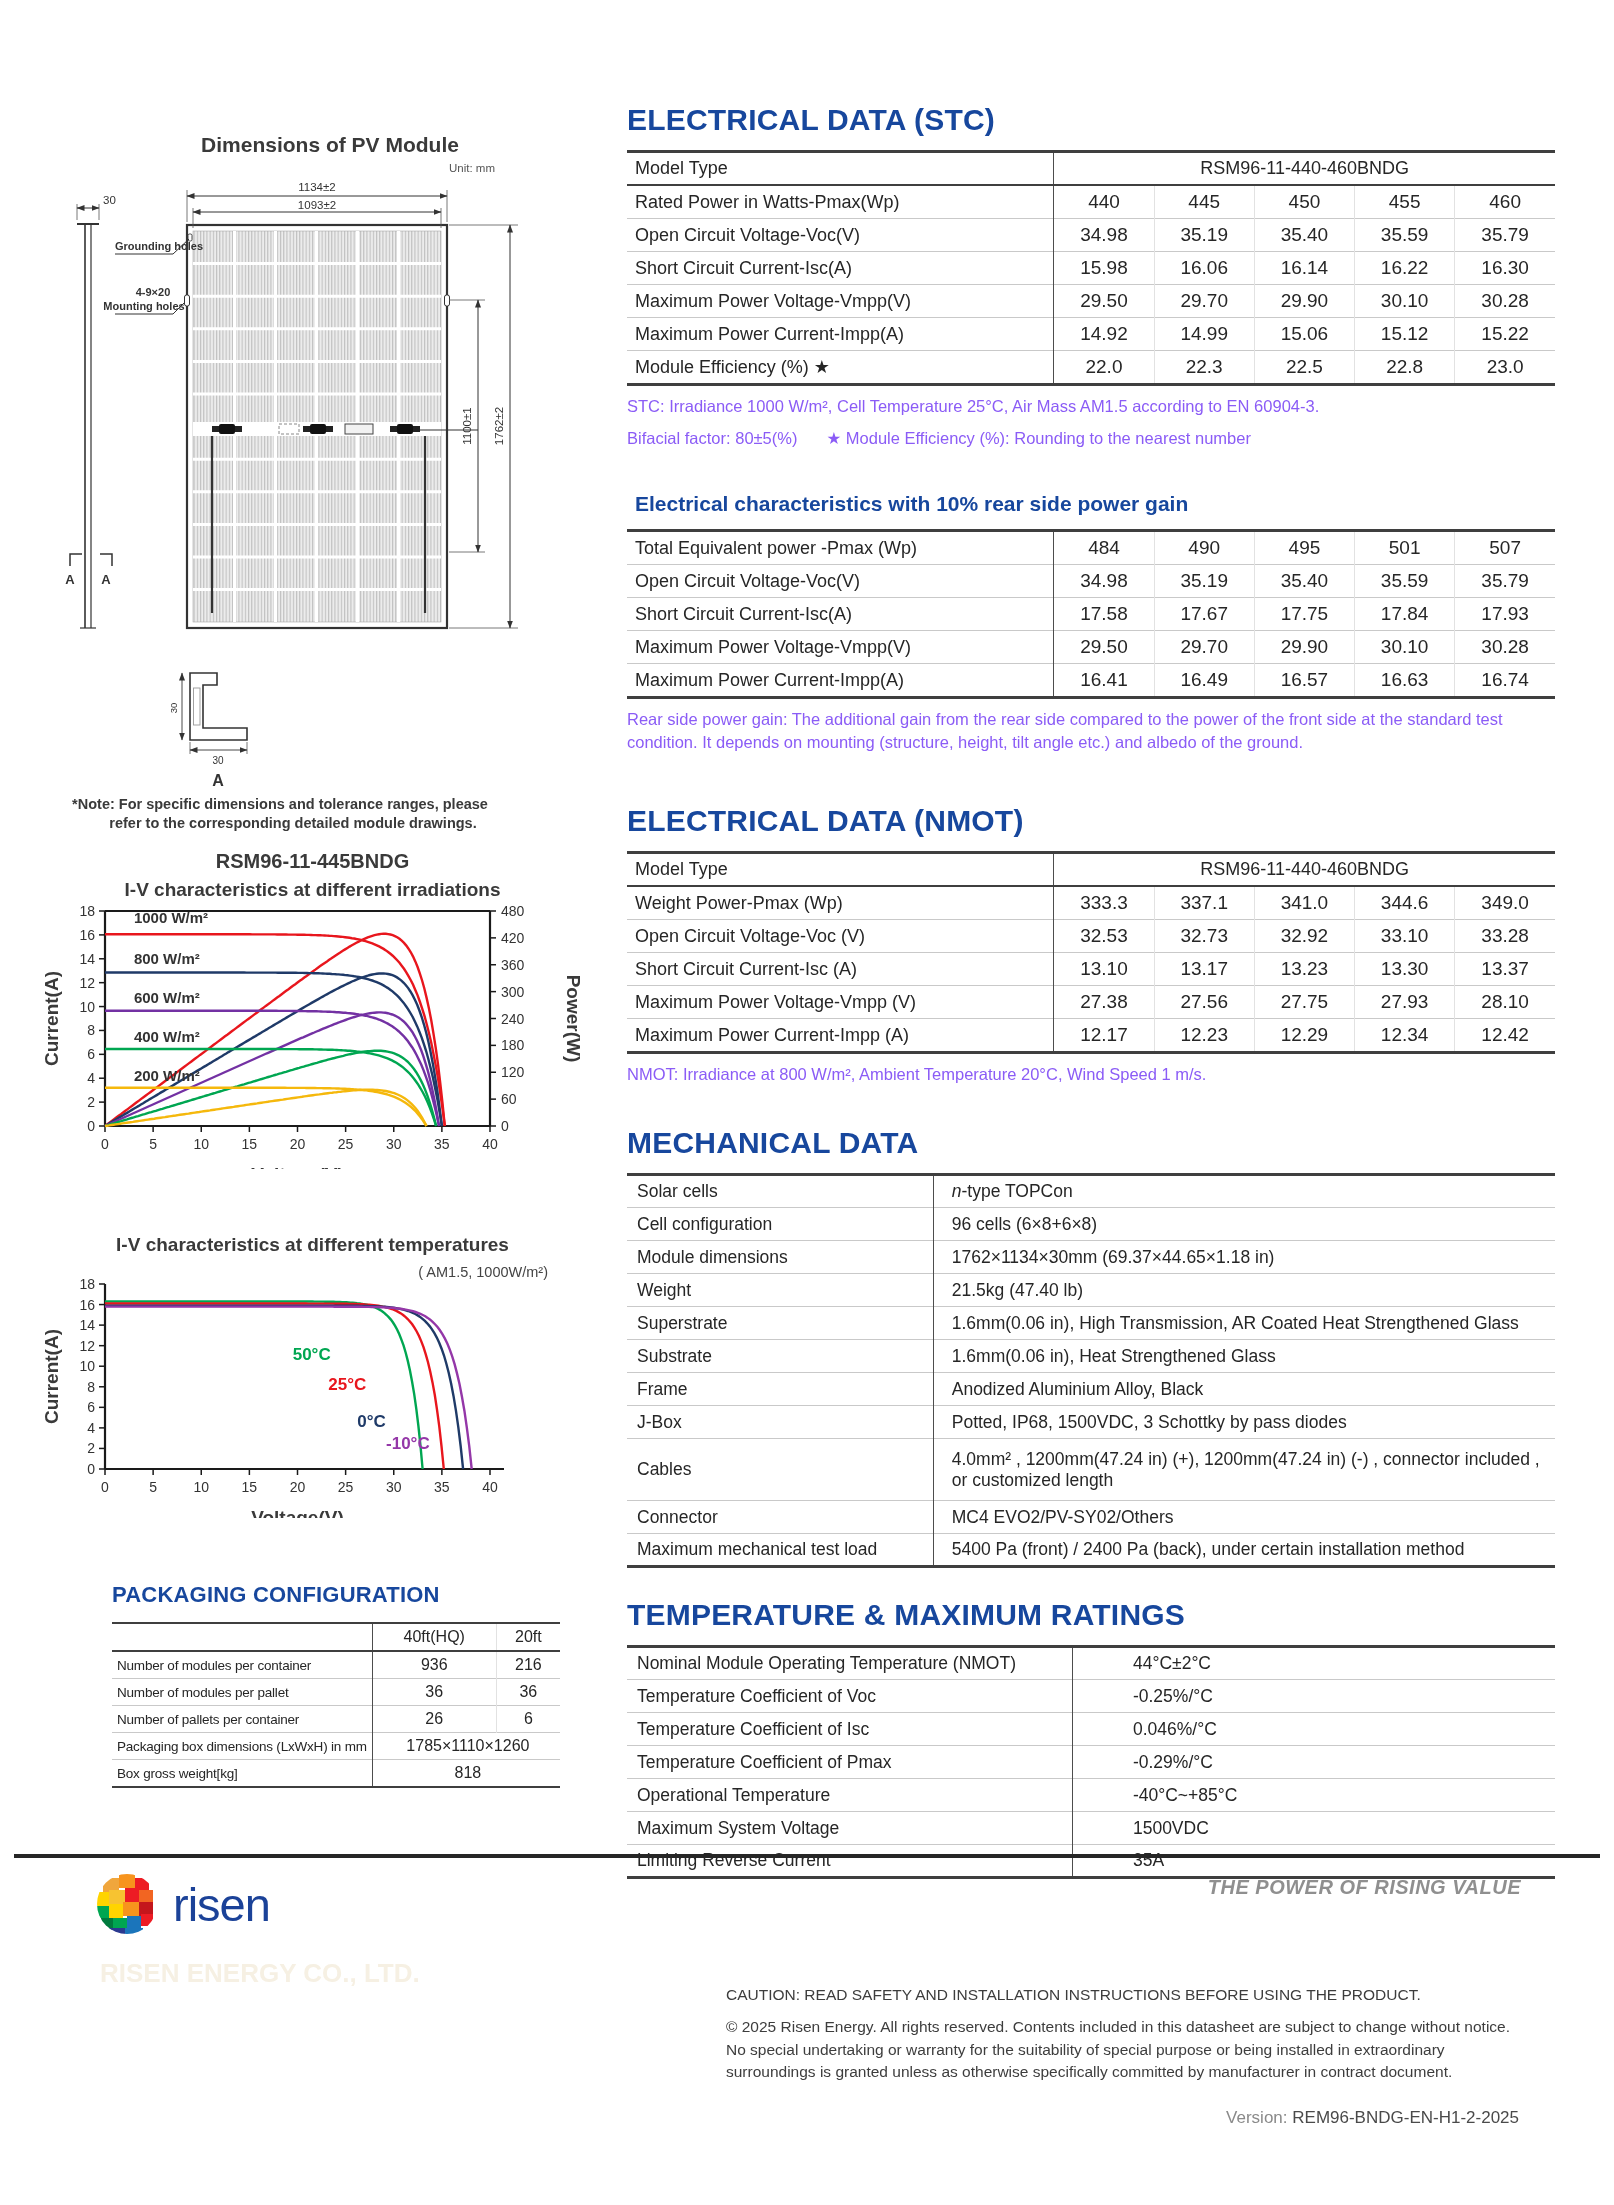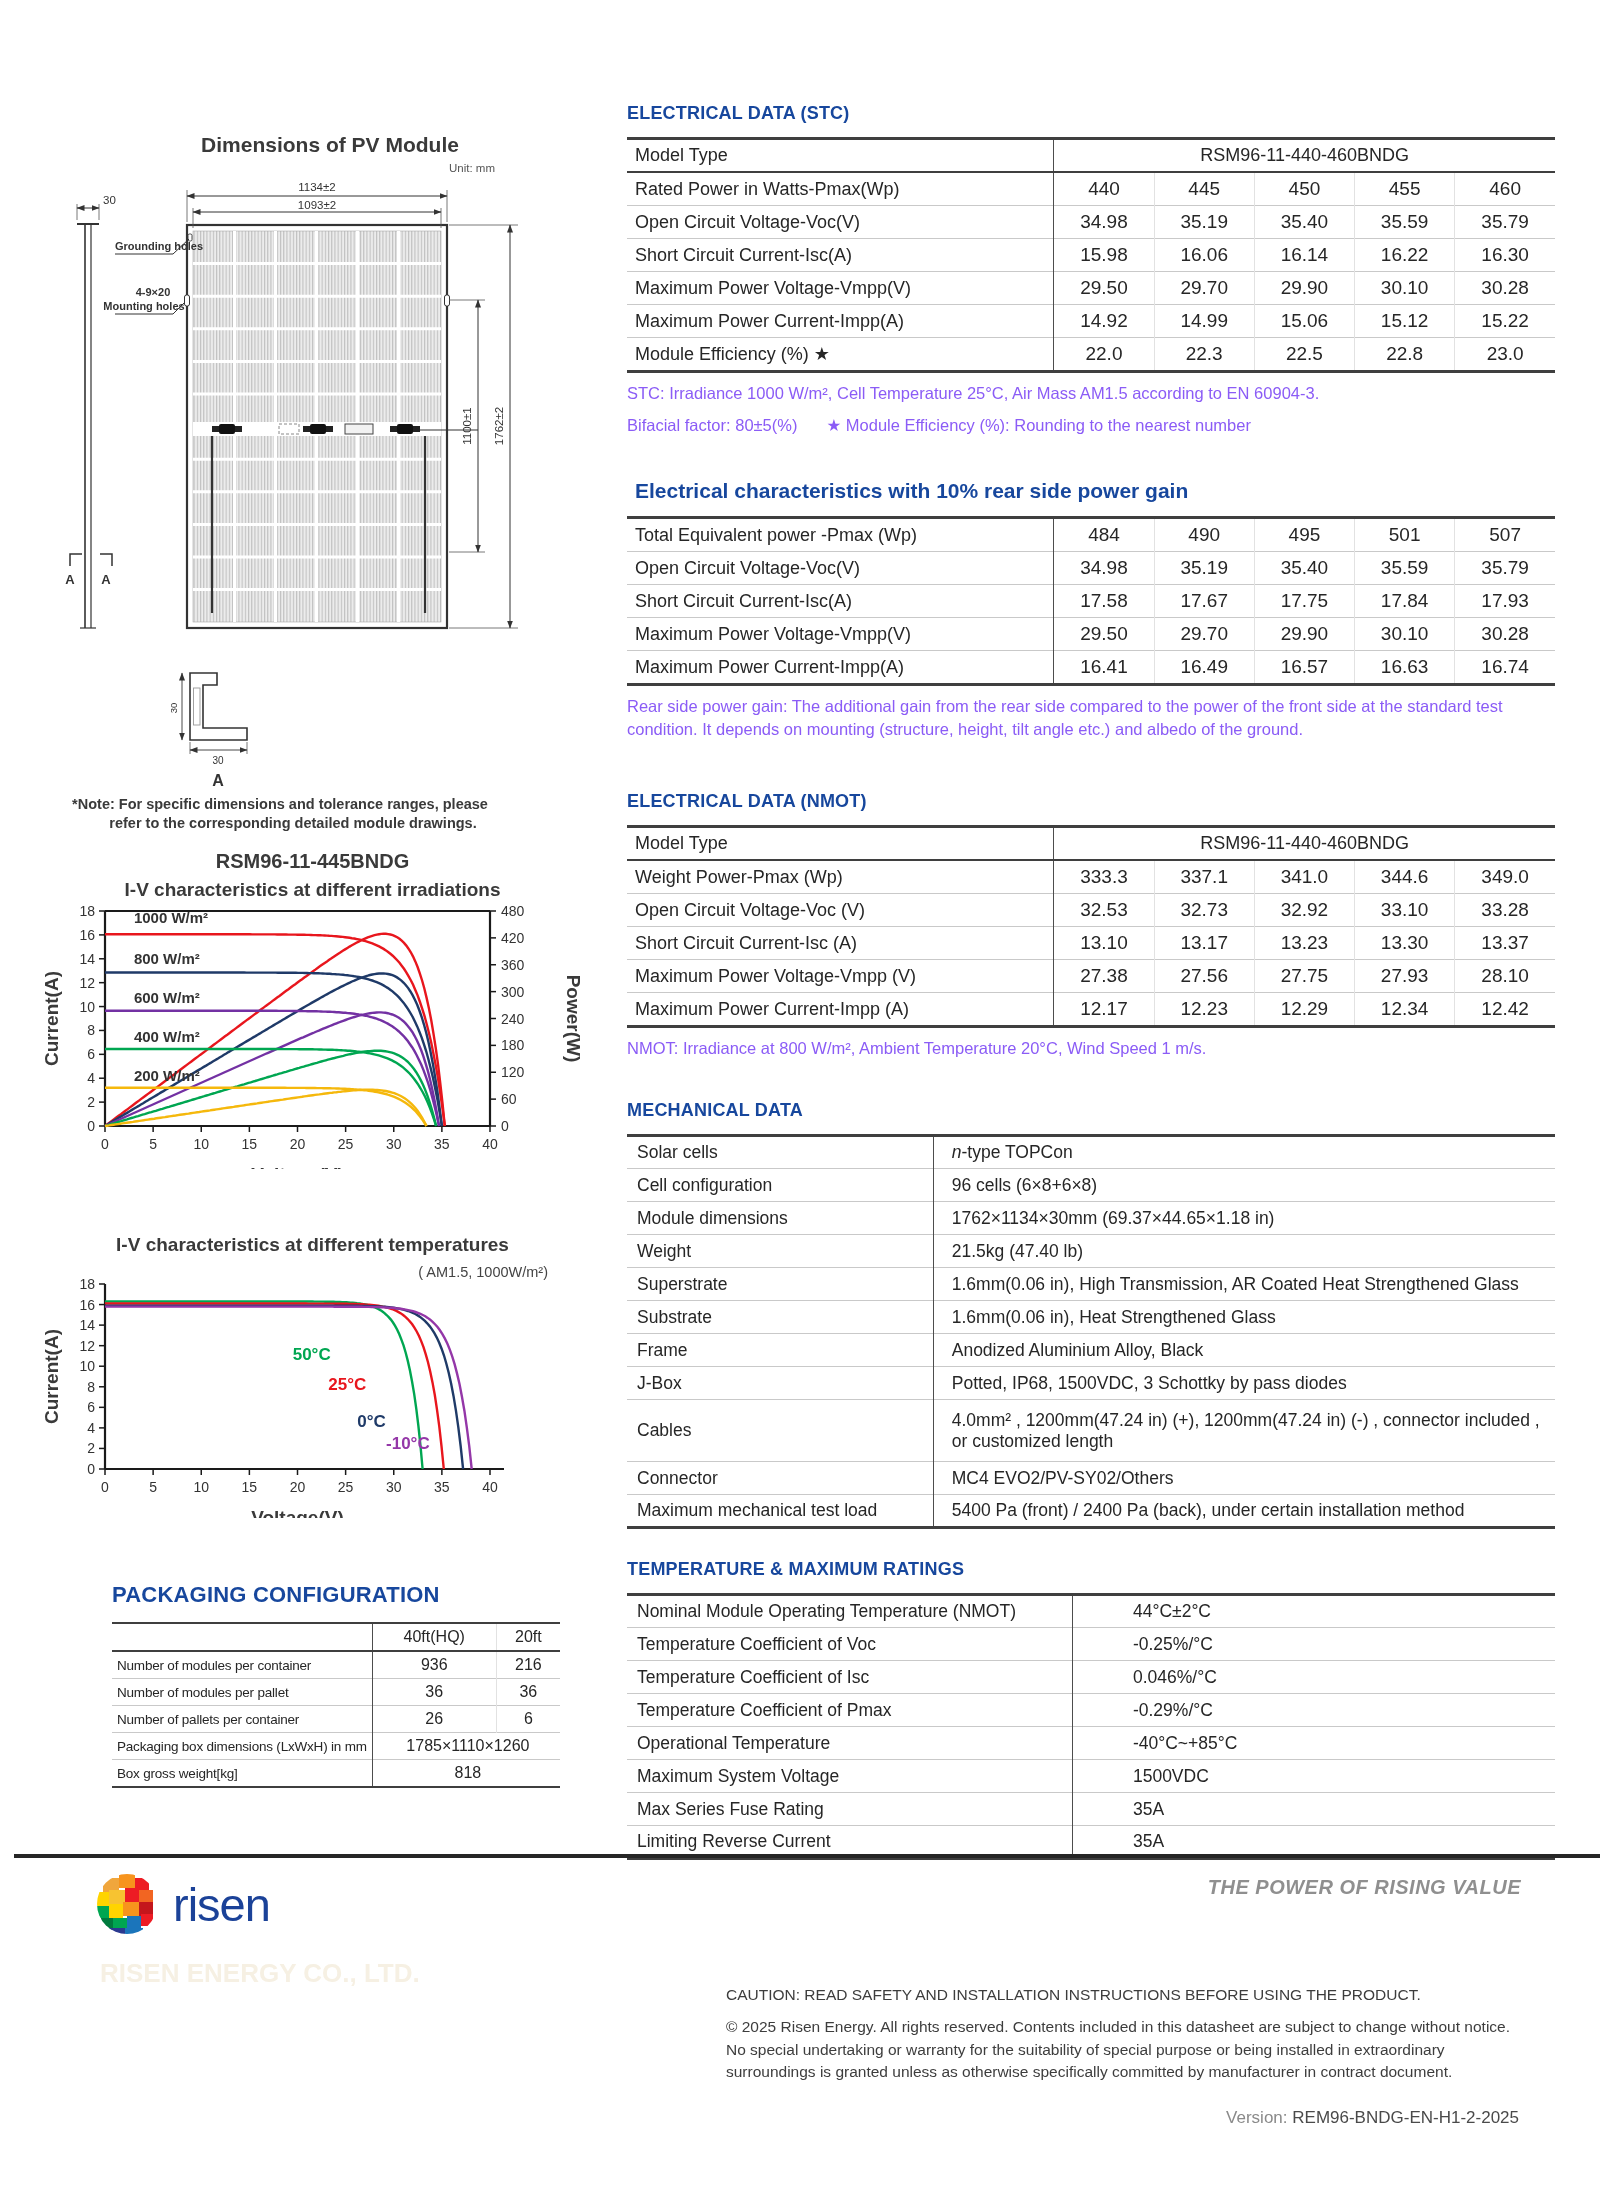--- a/index.html
+++ b/index.html
@@ -1,20 +1,20 @@
 <!DOCTYPE html>
 <html><head>
 <meta charset="utf-8">
 <style>
   * { margin:0; padding:0; box-sizing:border-box; }
   body { font-family:"Liberation Sans", sans-serif; background:#ffffff; }
   .page { position:relative; width:1614px; height:2205px; background:#fff; overflow:hidden; }
 
   
-  .sec-title { color:#17479d; font-size:18px; font-weight:bold; letter-spacing:0.2px; }
+  .sec-title { color:#17479d; font-size:30px; font-weight:bold; letter-spacing:0.2px; }
   .sub-sec-title { color:#17479d; font-size:21px; font-weight:bold; padding-left:8px; }
 
   
   .right-col { position:absolute; left:627px; top:103px; width:928px; }
   .note { font-size:16.5px; color:#8b5cf6; line-height:23px; margin-top:9px; }
   .note2 { display:flex; gap:29px; }
 
   
   table { border-collapse:collapse; width:100%; }
   .vtab { border-top:3px solid #3f3f3f; border-bottom:3px solid #3f3f3f; color:#262626; margin-top:13px; }
@@ -626,24 +626,20 @@
             </tr>
             <tr>
               <td class="lbl">Operational Temperature</td>
               <td class="v">-40°C~+85°C</td>
             </tr>
             <tr>
               <td class="lbl">Maximum System Voltage</td>
               <td class="v">1500VDC</td>
             </tr>
             <tr>
-              <td class="lbl">Max Series Fuse Rating</td>
-              <td class="v">35A</td>
-            </tr>
-            <tr>
               <td class="lbl">Limiting Reverse Current</td>
               <td class="v">35A</td>
             </tr>
           </tbody>
         </table>
     </div>
 
   </div>
 
   <div class="footer-line"></div>

